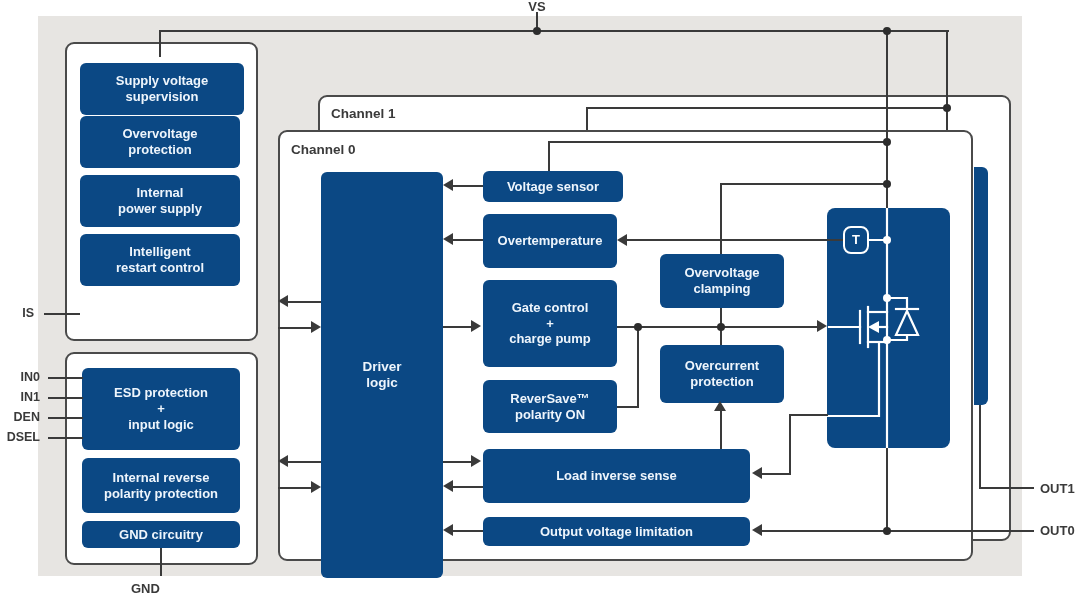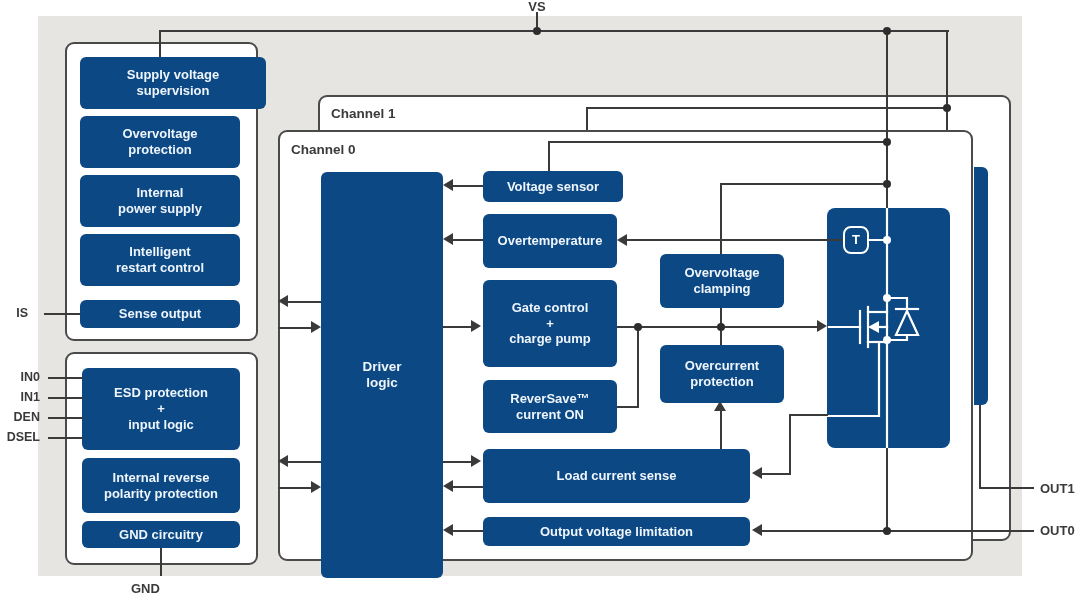--- a/index.html
+++ b/index.html
@@ -38,48 +38,47 @@
 <div id="stage">
 
   <div class="panel" style="left:38px;top:16px;width:984px;height:560px"></div>
 
   <div class="chbox" style="left:318px;top:95px;width:693px;height:446px"></div>
   <div class="chbox" style="left:278px;top:130px;width:695px;height:431px"></div>
   <div class="chlbl" style="left:331px;top:107px">Channel 1</div>
   <div class="chlbl" style="left:291px;top:143px">Channel 0</div>
 
   <div class="wbox" style="left:65px;top:42px;width:193px;height:299px"></div>
-  <div class="blk" style="left:80px;top:57px;width:186px;height:52px">Supply voltage
+  <div class="blk" style="left:80px;top:63px;width:164px;height:52px">Supply voltage
 supervision</div>
   <div class="blk" style="left:80px;top:116px;width:160px;height:52px">Overvoltage
 protection</div>
   <div class="blk" style="left:80px;top:175px;width:160px;height:52px">Internal
 power supply</div>
   <div class="blk" style="left:80px;top:234px;width:160px;height:52px">Intelligent
 restart control</div>
-  <div class="blk" style="left:80px;top:300px;width:160px;height:28px">Sense output</div>
 
   <div class="wbox" style="left:65px;top:352px;width:193px;height:213px"></div>
   <div class="blk" style="left:82px;top:368px;width:158px;height:82px">ESD protection
 +
 input logic</div>
   <div class="blk" style="left:82px;top:458px;width:158px;height:55px">Internal reverse
 polarity protection</div>
   <div class="blk" style="left:82px;top:521px;width:158px;height:27px">GND circuitry</div>
 
   <div class="blk" style="left:321px;top:172px;width:122px;height:406px;font-size:13.5px">Driver
 logic</div>
   <div class="blk" style="left:483px;top:171px;width:140px;height:31px">Voltage sensor</div>
   <div class="blk" style="left:483px;top:214px;width:134px;height:54px">Overtemperature</div>
   <div class="blk" style="left:483px;top:280px;width:134px;height:87px">Gate control
 +
 charge pump</div>
   <div class="blk" style="left:483px;top:380px;width:134px;height:53px">ReverSave™
-current ON</div>
-  <div class="blk" style="left:483px;top:449px;width:267px;height:54px">Load current sense</div>
+polarity ON</div>
+  <div class="blk" style="left:483px;top:449px;width:267px;height:54px">Load inverse sense</div>
   <div class="blk" style="left:483px;top:517px;width:267px;height:29px">Output voltage limitation</div>
   <div class="blk" style="left:660px;top:254px;width:124px;height:54px">Overvoltage
 clamping</div>
   <div class="blk" style="left:660px;top:345px;width:124px;height:58px">Overcurrent
 protection</div>
 
   <div class="blk" style="left:974px;top:167px;width:14px;height:238px;border-radius:0 6px 6px 0"></div>
 
   <div class="blk" style="left:827px;top:208px;width:123px;height:240px;border-radius:8px">
     <svg width="123" height="240" viewBox="0 0 123 240" style="position:absolute;left:0;top:0">
@@ -176,21 +175,21 @@
   <div class="dot" style="left:883px;top:27px"></div>
   <div class="dot" style="left:943px;top:104px"></div>
   <div class="dot" style="left:883px;top:138px"></div>
   <div class="dot" style="left:883px;top:180px"></div>
   <div class="dot" style="left:634px;top:323px"></div>
   <div class="dot" style="left:717px;top:323px"></div>
   <div class="dot" style="left:883px;top:527px"></div>
 
   <div class="lbl" style="left:512px;top:0;width:50px;text-align:center;font-size:13px">VS</div>
   <div class="lbl" style="left:131px;top:582px;width:60px;text-align:left;font-size:13px">GND</div>
-  <div class="lbl r" style="left:6px;top:307px;width:22px">IS</div>
+  <div class="lbl r" style="left:12px;top:307px;width:22px">IS</div>
   <div class="lbl r" style="left:6px;top:371px;width:34px">IN0</div>
   <div class="lbl r" style="left:6px;top:391px;width:34px">IN1</div>
   <div class="lbl r" style="left:6px;top:411px;width:34px">DEN</div>
   <div class="lbl r" style="left:0;top:431px;width:40px">DSEL</div>
   <div class="lbl" style="left:1040px;top:482px;font-size:13px">OUT1</div>
   <div class="lbl" style="left:1040px;top:524px;font-size:13px">OUT0</div>
 
 </div>
 
 </body></html>

